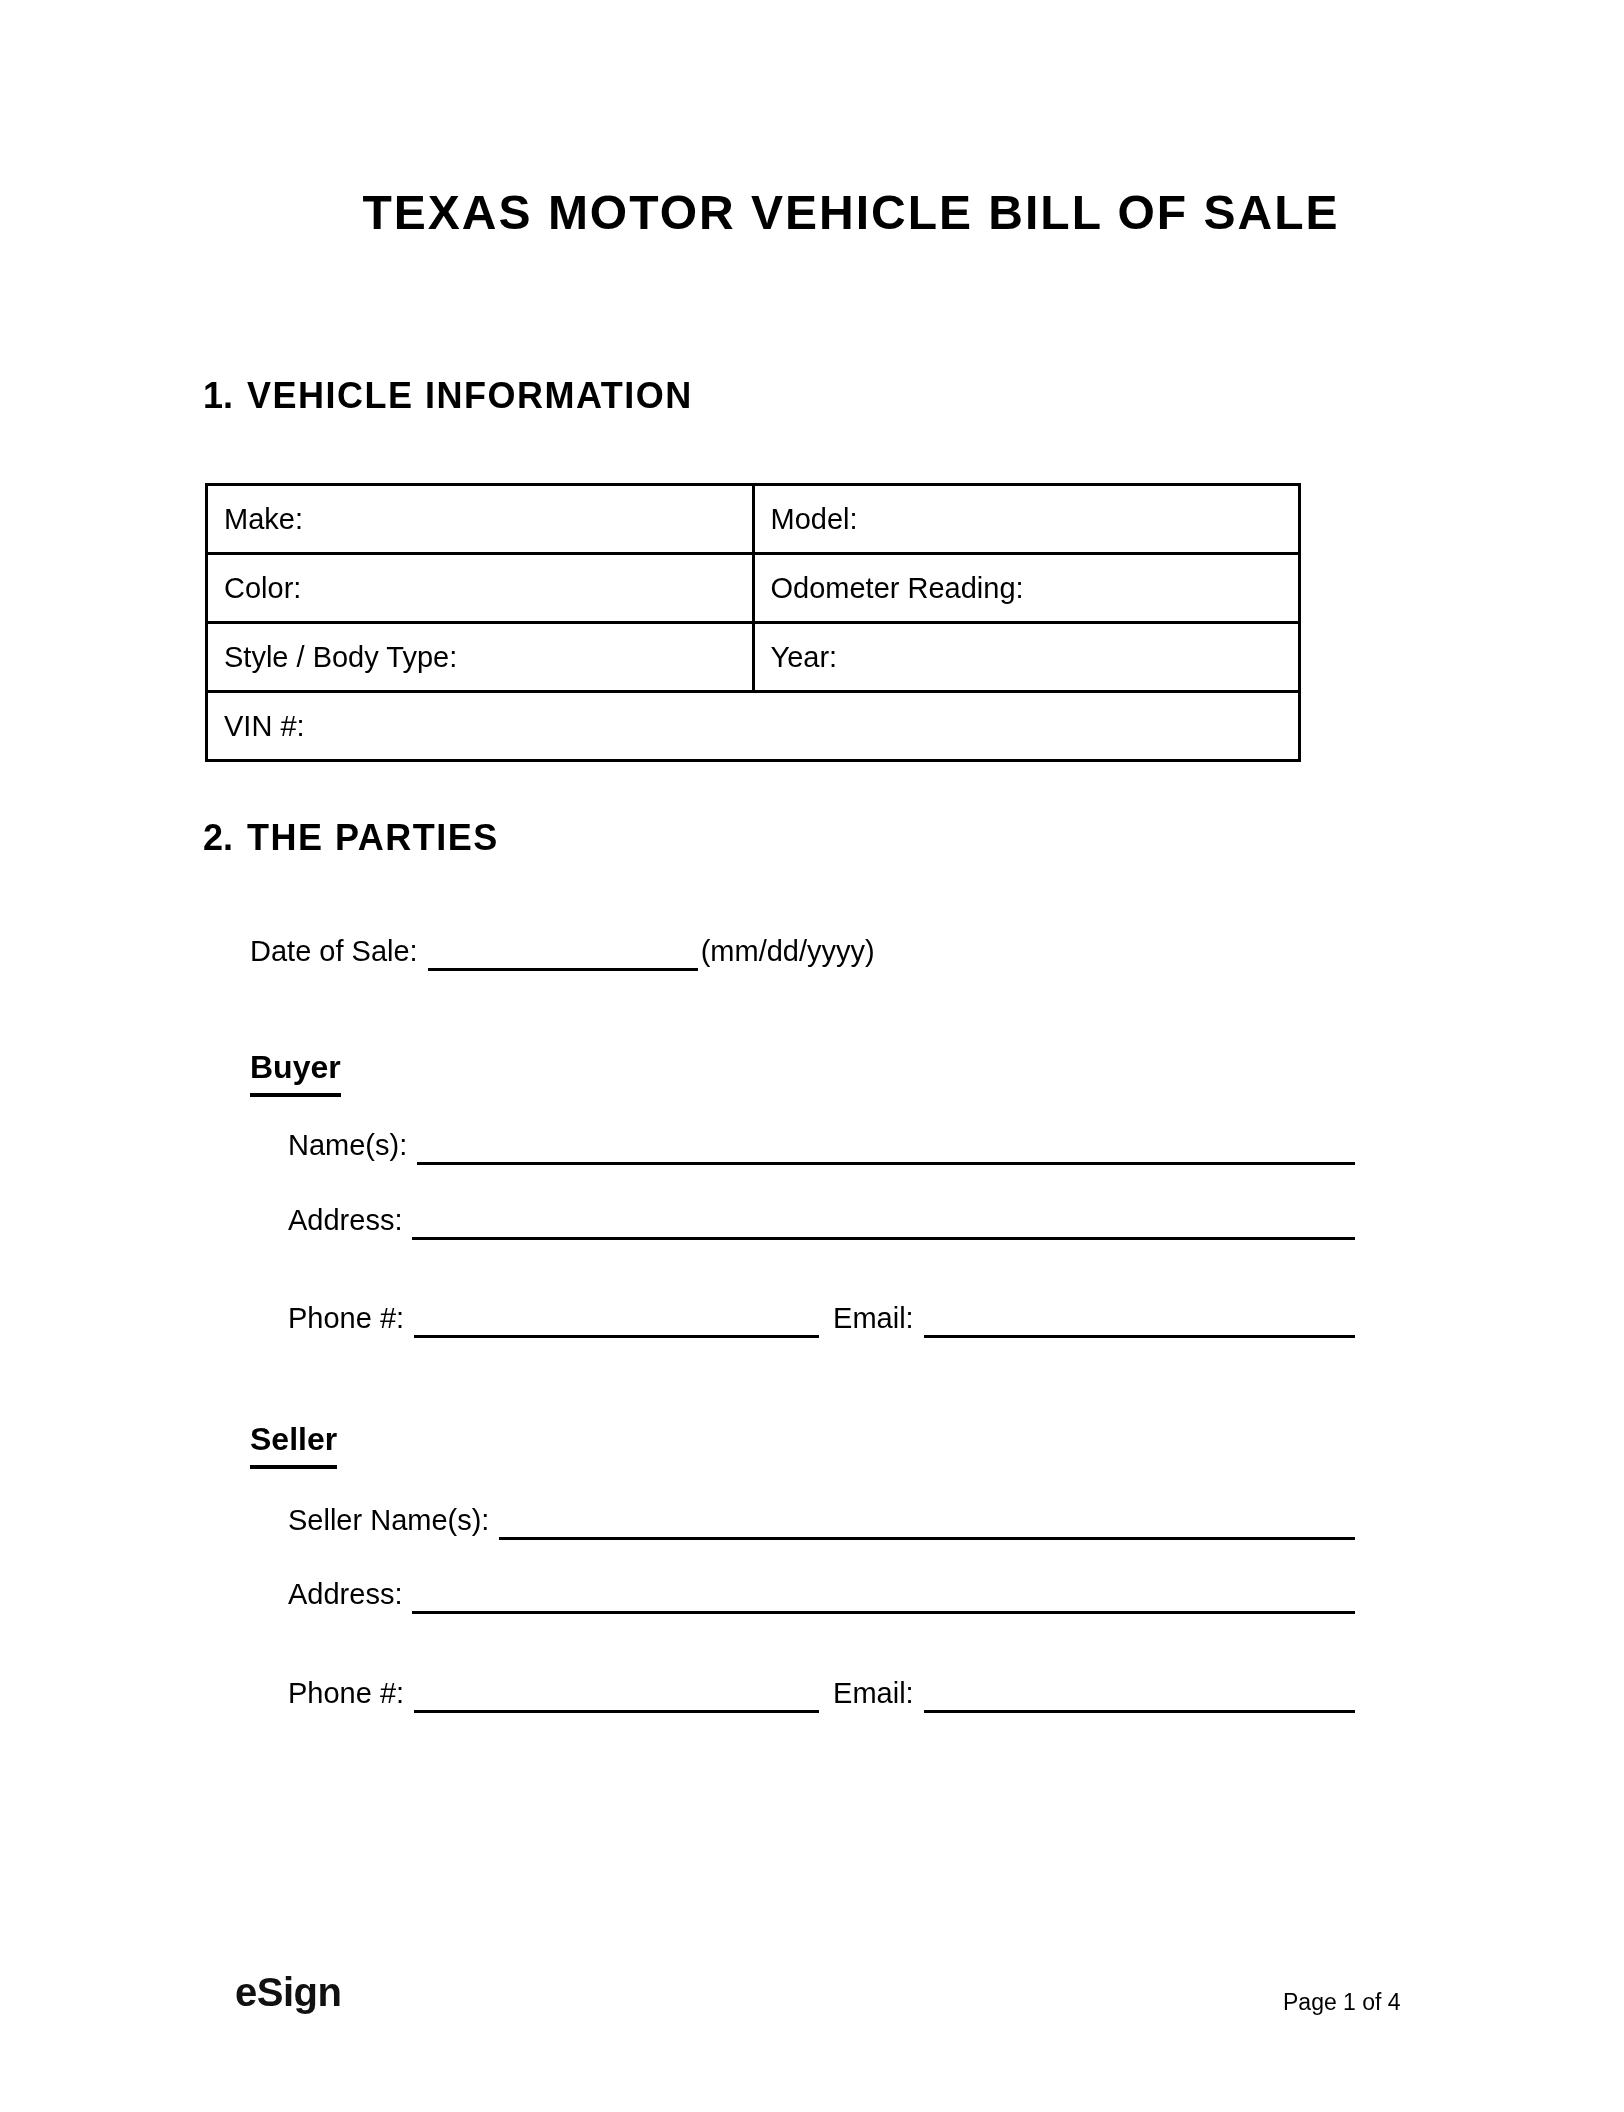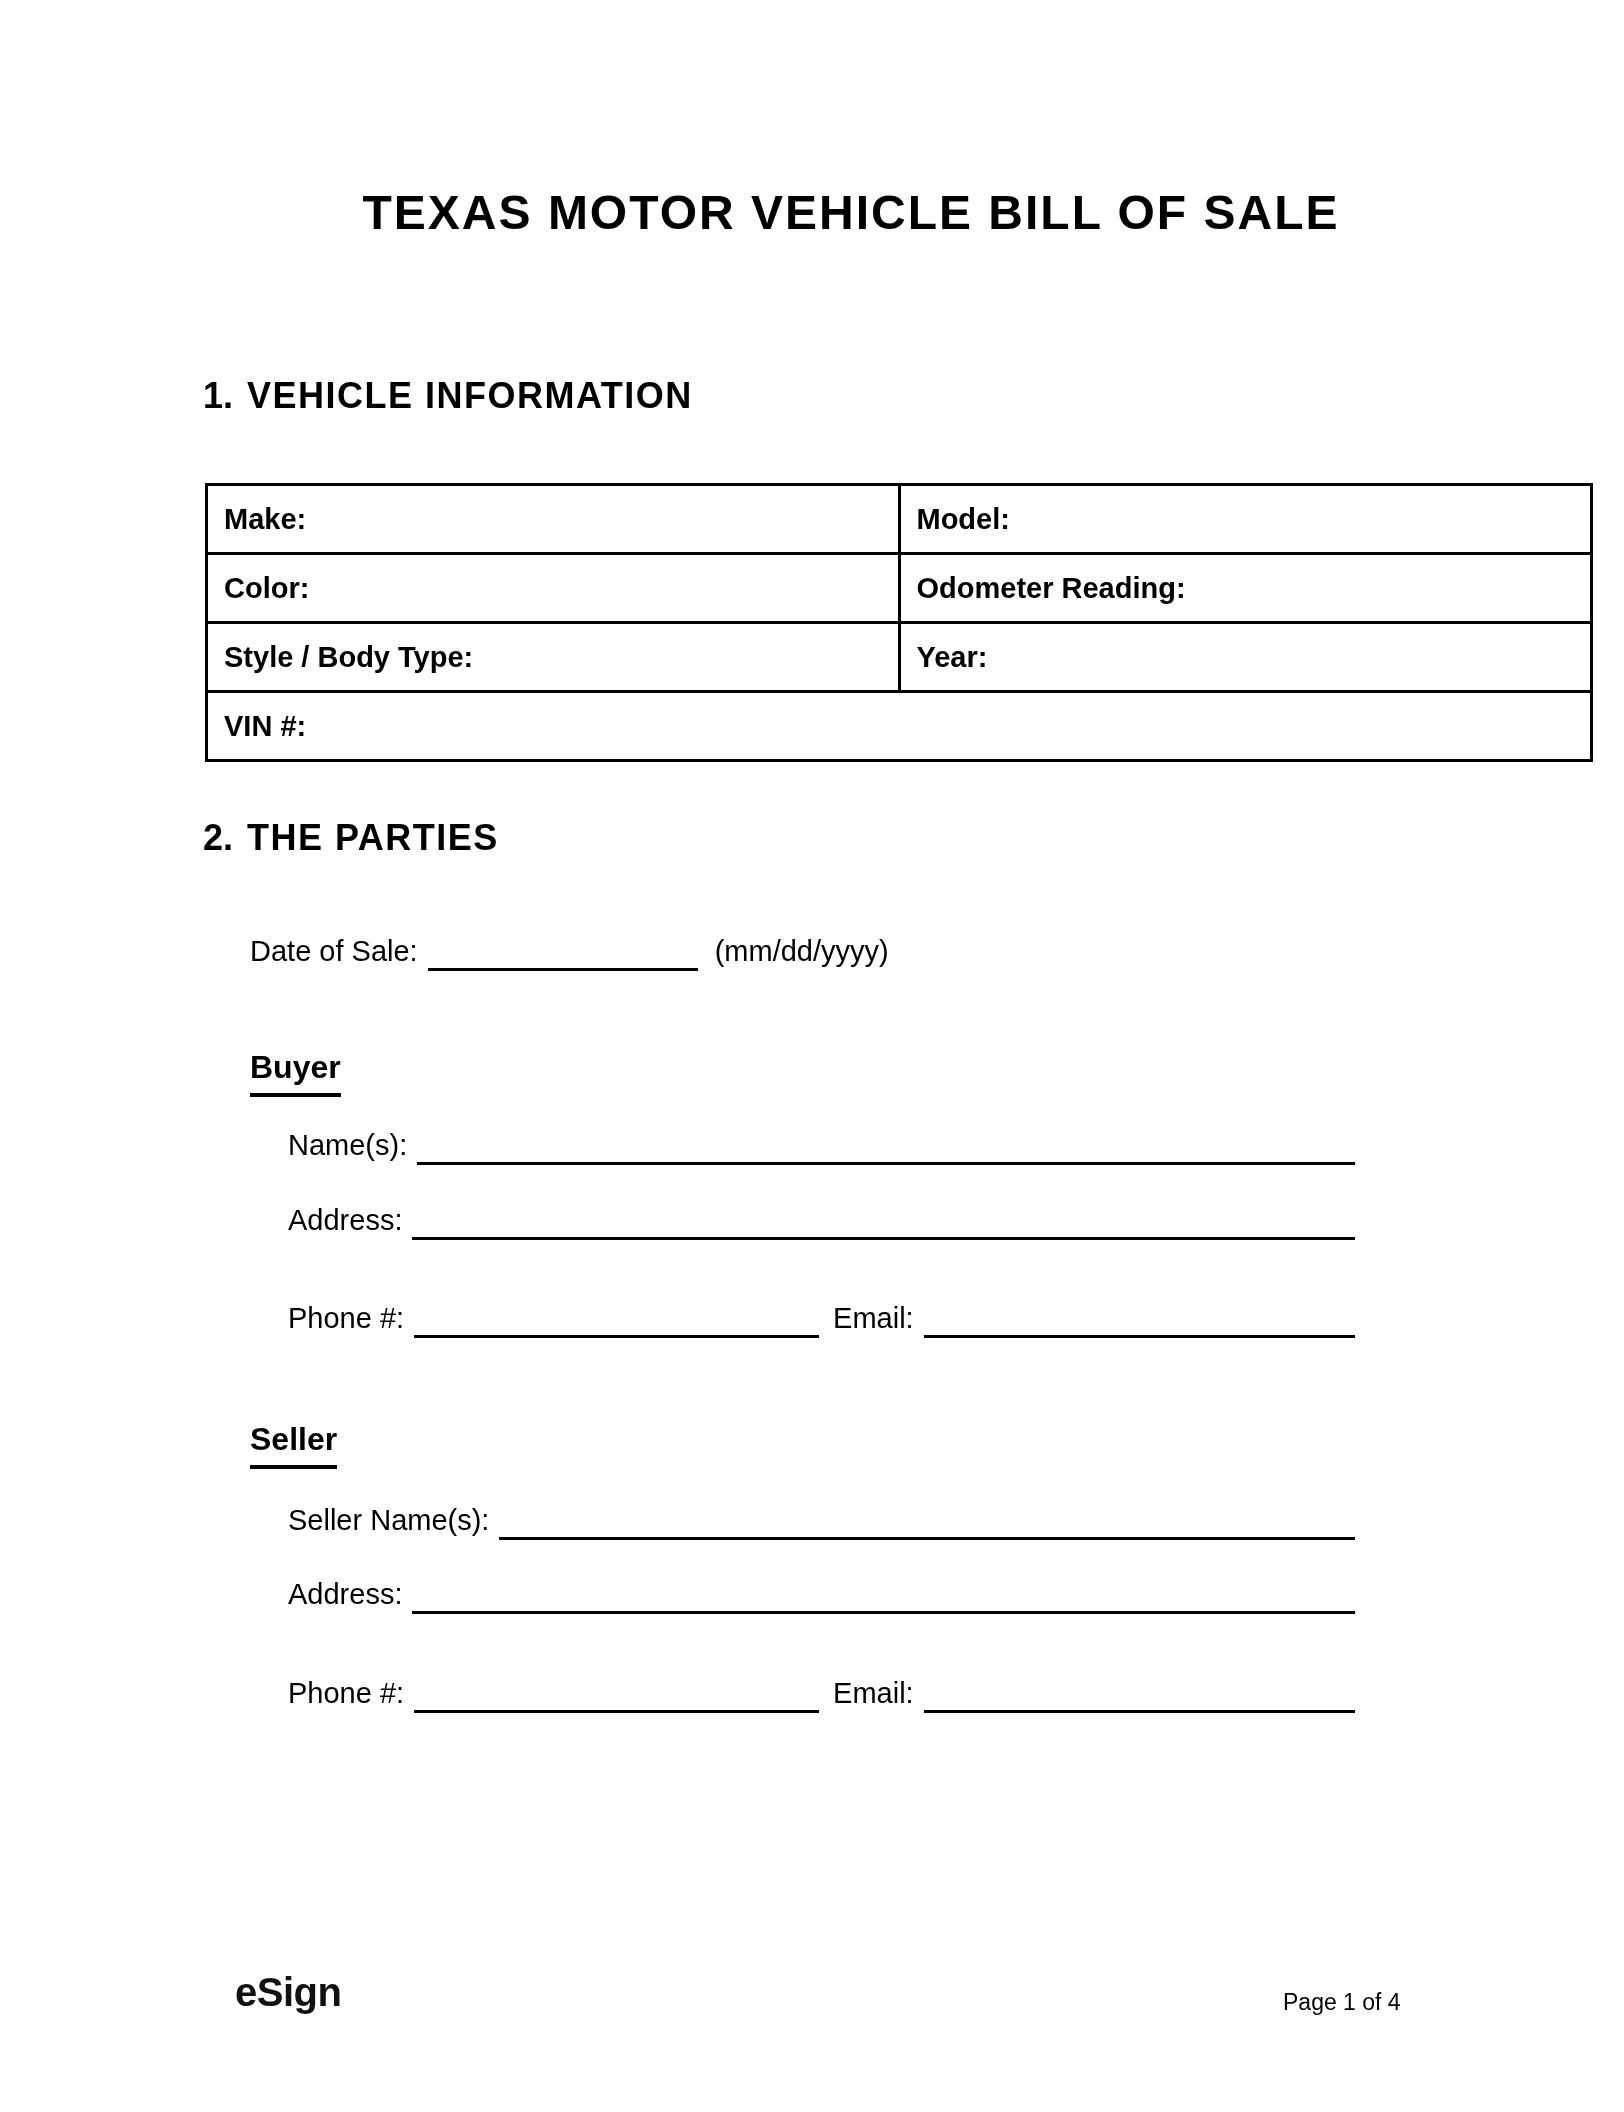--- a/index.html
+++ b/index.html
@@ -41,24 +41,23 @@
   .section-heading .sec-num { display: inline-block; width: 44px; }
   .section-heading .sec-text { letter-spacing: 1.5px; }
   .sh-1 { top: 374px; }
   .sh-2 { top: 816px; }
 
   
   .vehicle-table {
     position: absolute;
     left: 205px;
     top: 483px;
-    width: 1388px;
+    width: 1096px;
     border-collapse: collapse;
     table-layout: fixed;
-    font-weight: bold;
   }
   .vehicle-table td {
     border: 3px solid #000000;
     height: 66px;
     font-size: 29px;
     padding: 0 0 0 16px;
     vertical-align: middle;
     white-space: nowrap;
   }
 
@@ -74,21 +73,21 @@
   .row .lbl { flex: 0 0 auto; }
   .blank {
     display: block;
     height: 40px;
     border-bottom: 3px solid #000000;
     margin-left: 10px;
   }
   .blank.grow { flex: 1 1 auto; }
   .date-row { left: 250px; top: 928px; width: 640px; text-align: right; }
   .date-blank { width: 270px; }
-  .hint { margin-left: 17px; }
+  .hint { margin-left: 3px; }
 
   .indent-row { left: 288px; width: 1067px; }
   .r-buyer-name    { top: 1122px; }
   .r-buyer-address { top: 1197px; }
   .r-buyer-phone   { top: 1270px; }
   .r-seller-name    { top: 1497px; }
   .r-seller-address { top: 1571px; }
   .r-seller-phone   { top: 1645px; }
   .phone-blank { width: 405px; flex: 0 0 auto; }
   .email-lbl { margin-left: 14px; flex: 0 0 auto; margin-top: 28px; }

